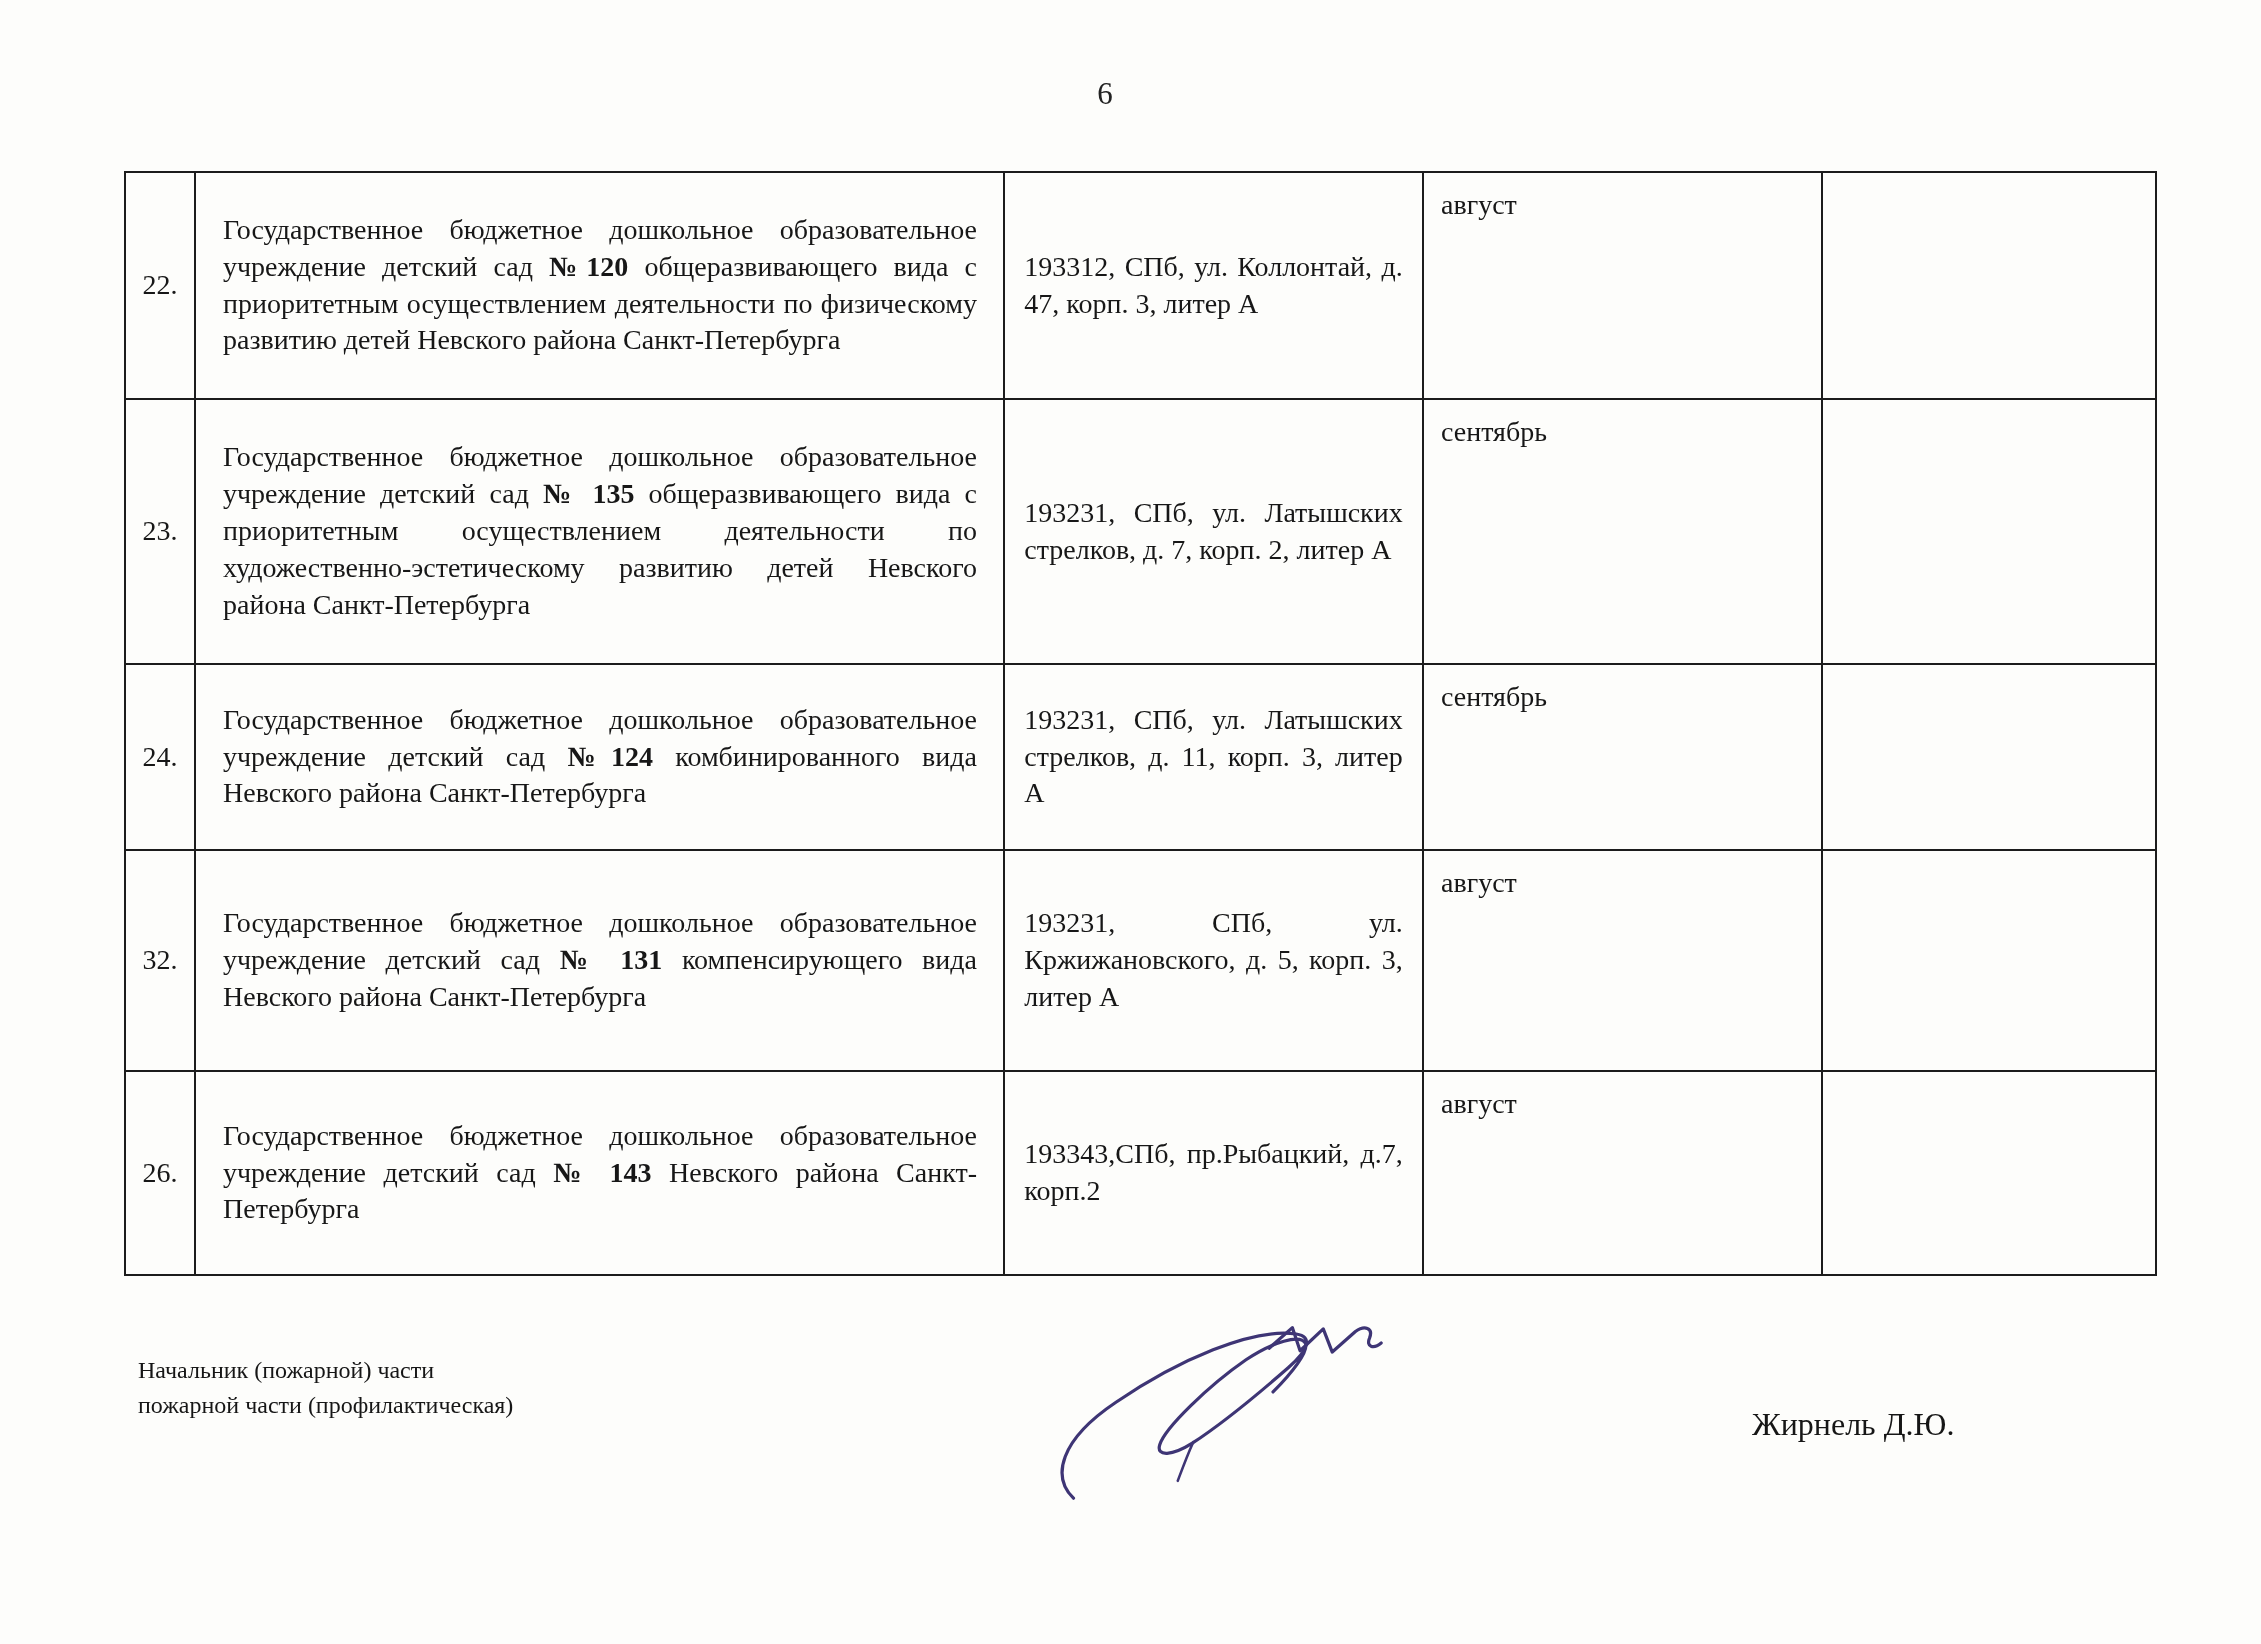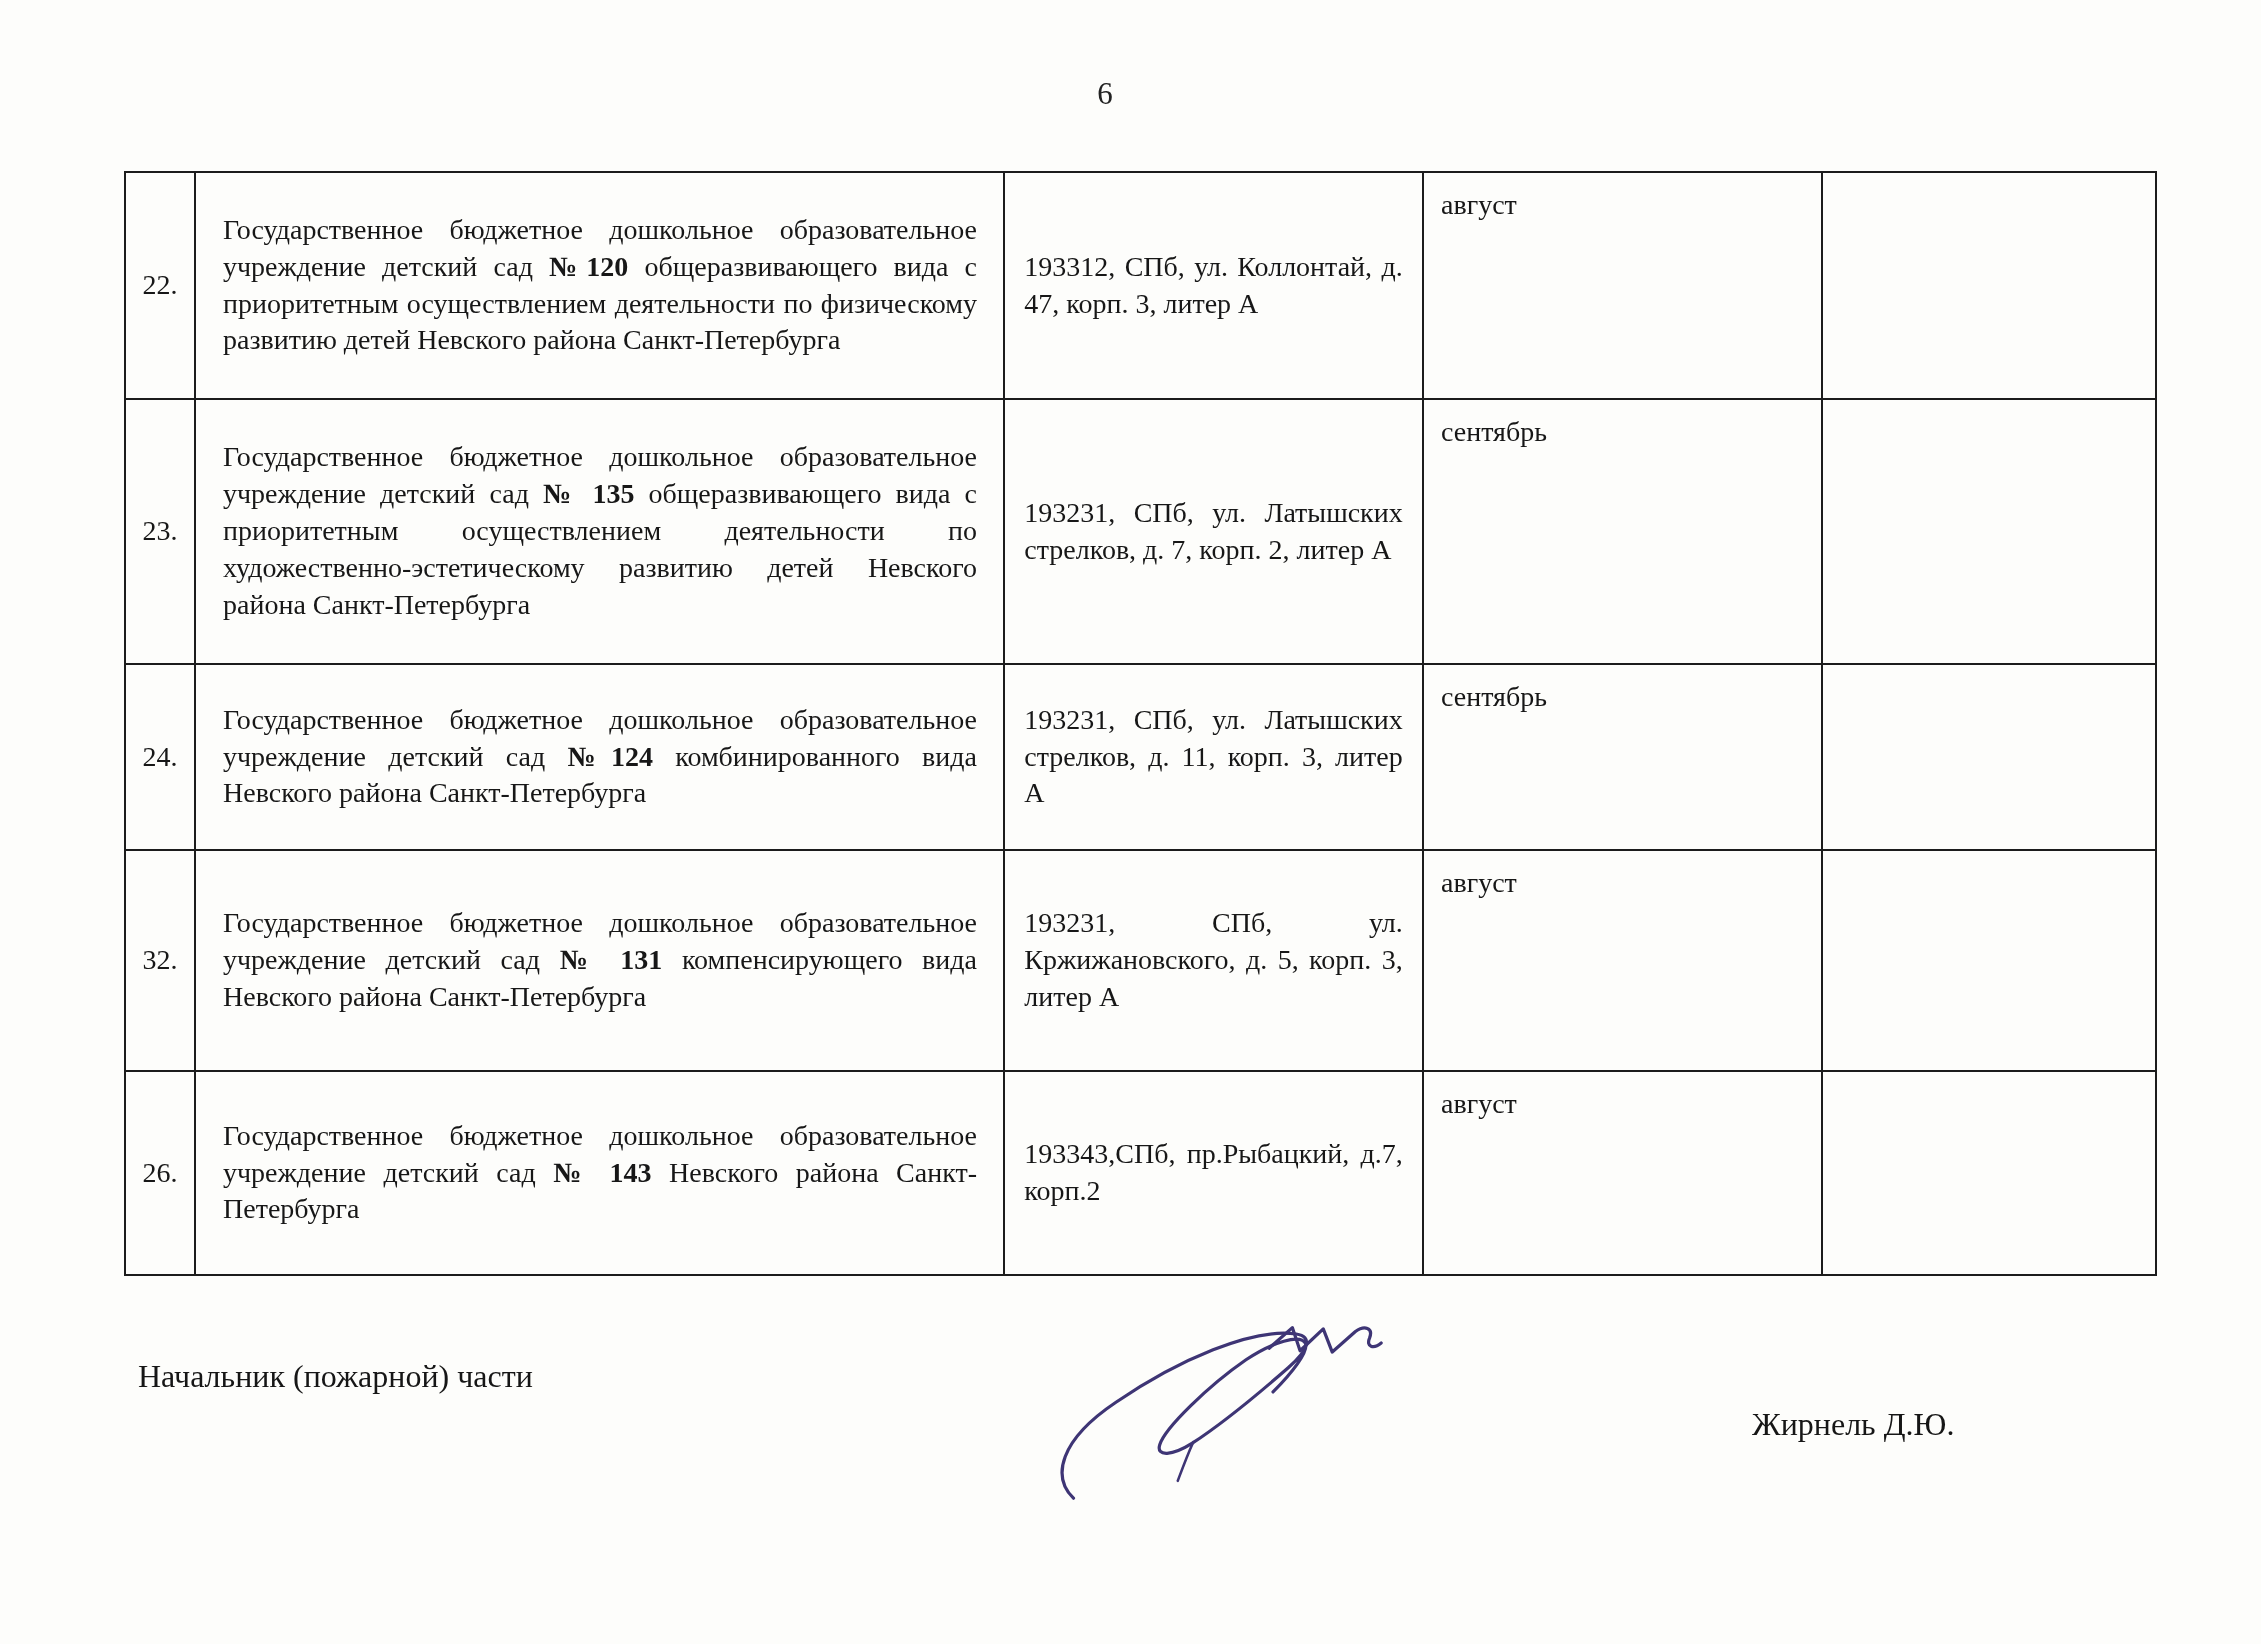--- a/index.html
+++ b/index.html
@@ -55,21 +55,21 @@
     font-weight:normal;
   }
   td.cell-empty{vertical-align:top;}
   .row-22{height:227px;}
   .row-23{height:265px;}
   .row-24{height:186px;}
   .row-25{height:221px;}
   .row-26{height:204px;}
   .footer-title{
     position:absolute;left:138px;top:1353px;
-    font-size:32px;line-height:1.45;color:#161616;
+    font-size:24px;line-height:1.45;color:#161616;
   }
   .footer-title p{margin:0;}
   .signature{
     position:absolute;left:1040px;top:1308px;
     width:412px;height:213px;
   }
   .signee{
     position:absolute;left:1717px;top:1406px;
     font-size:32px;color:#161616;margin-left:35px;
   }
@@ -143,20 +143,21 @@
           <p>193343,СПб, пр.Рыбацкий, д.7, корп.2</p>
         </td>
         <td class="cell-month">август</td>
         <td class="cell-empty"></td>
       </tr>
     </tbody>
   </table>
 
   <div class="footer-title">
     <p>Начальник (пожарной) части</p>
+    <p>пожарной части (профилактическая)</p>
   </div>
 
   <svg class="signature" viewBox="0 0 640 330" xmlns="http://www.w3.org/2000/svg" fill="none">
     <path stroke-width="5" stroke-linecap="round" stroke-linejoin="round" d="M52,295 C18,262 30,205 118,146 C215,80 330,30 398,40 C424,44 418,64 386,92 C338,134 276,184 236,210 C206,229 180,231 186,212 C194,186 262,120 320,80 C362,52 404,40 412,54 C419,66 390,102 362,130" stroke="#3e3575"></path>
     <path stroke-width="5" stroke-linecap="round" stroke-linejoin="round" d="M356,62 L392,30 L404,66 L440,32 L454,68 L490,36 C504,26 518,30 512,46 C506,60 518,64 530,54" stroke="#3e3575"></path>
     <path stroke-width="4" stroke-linecap="round" stroke-linejoin="round" d="M238,208 C228,230 220,252 214,268" stroke="#3e3575"></path>
   </svg>
 
   <div class="signee">Жирнель Д.Ю.</div>
 

